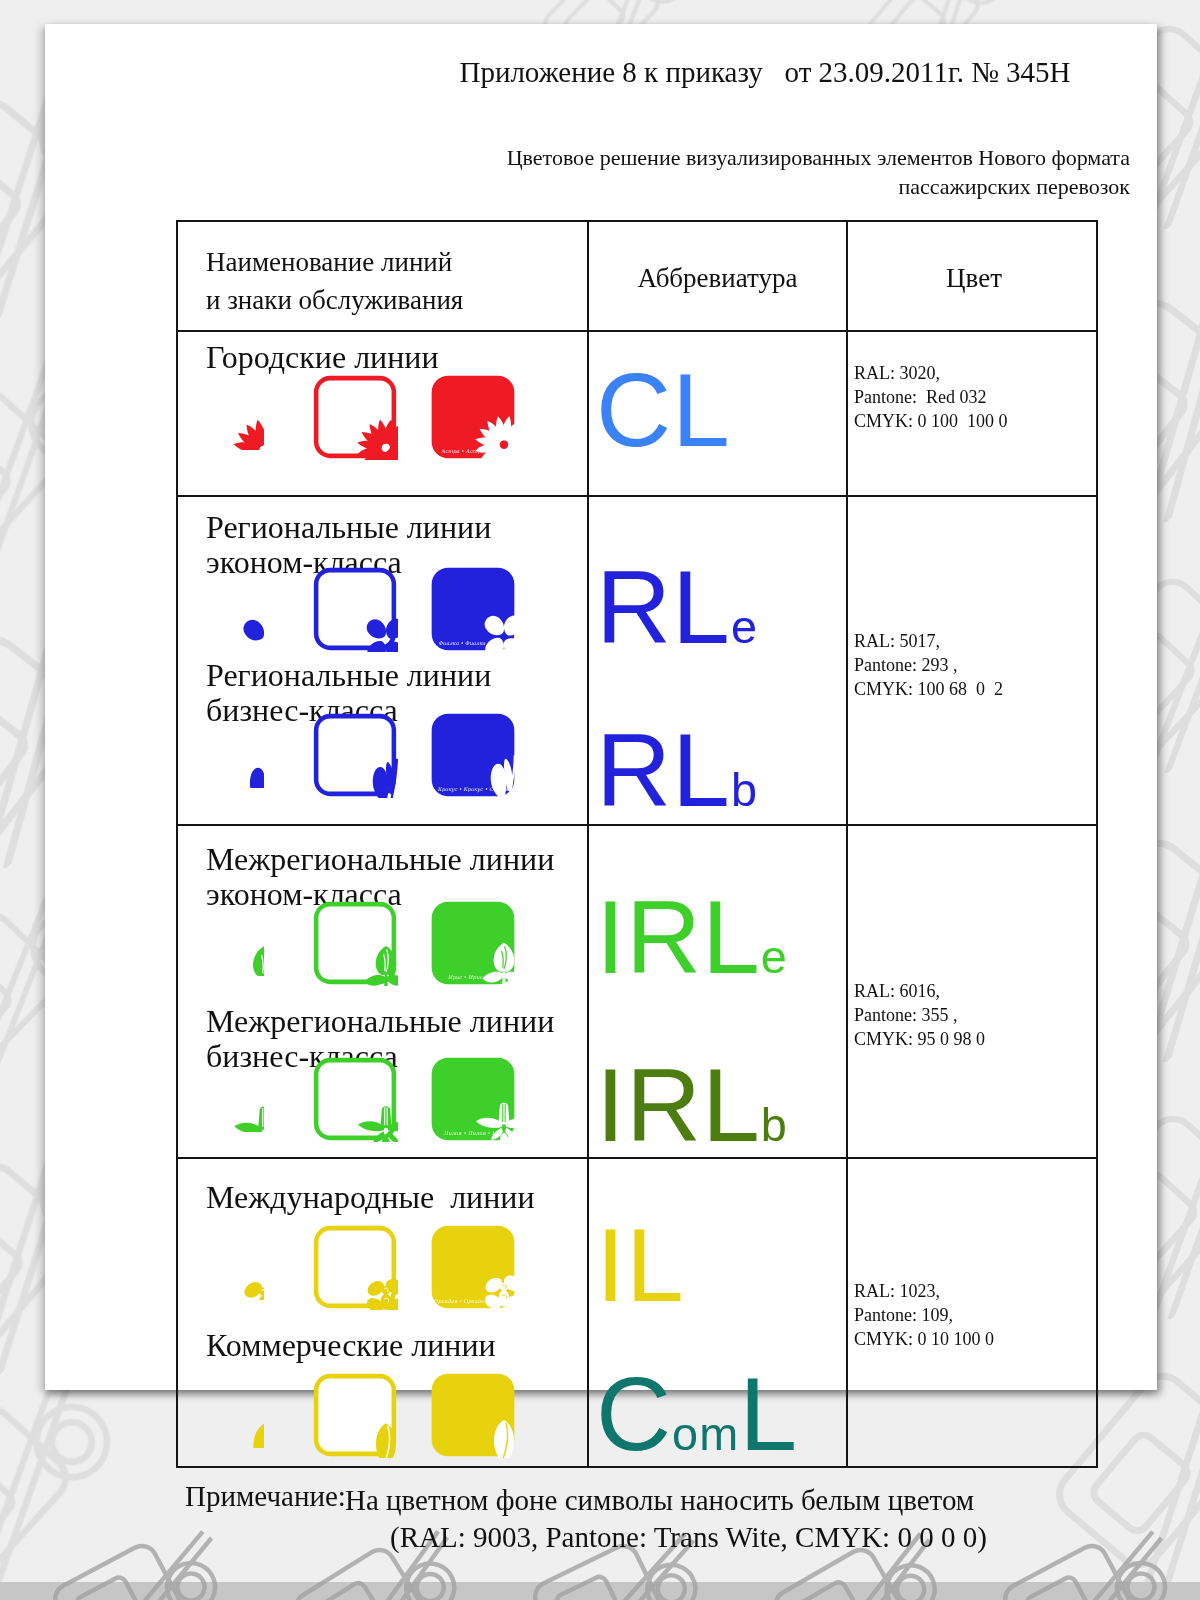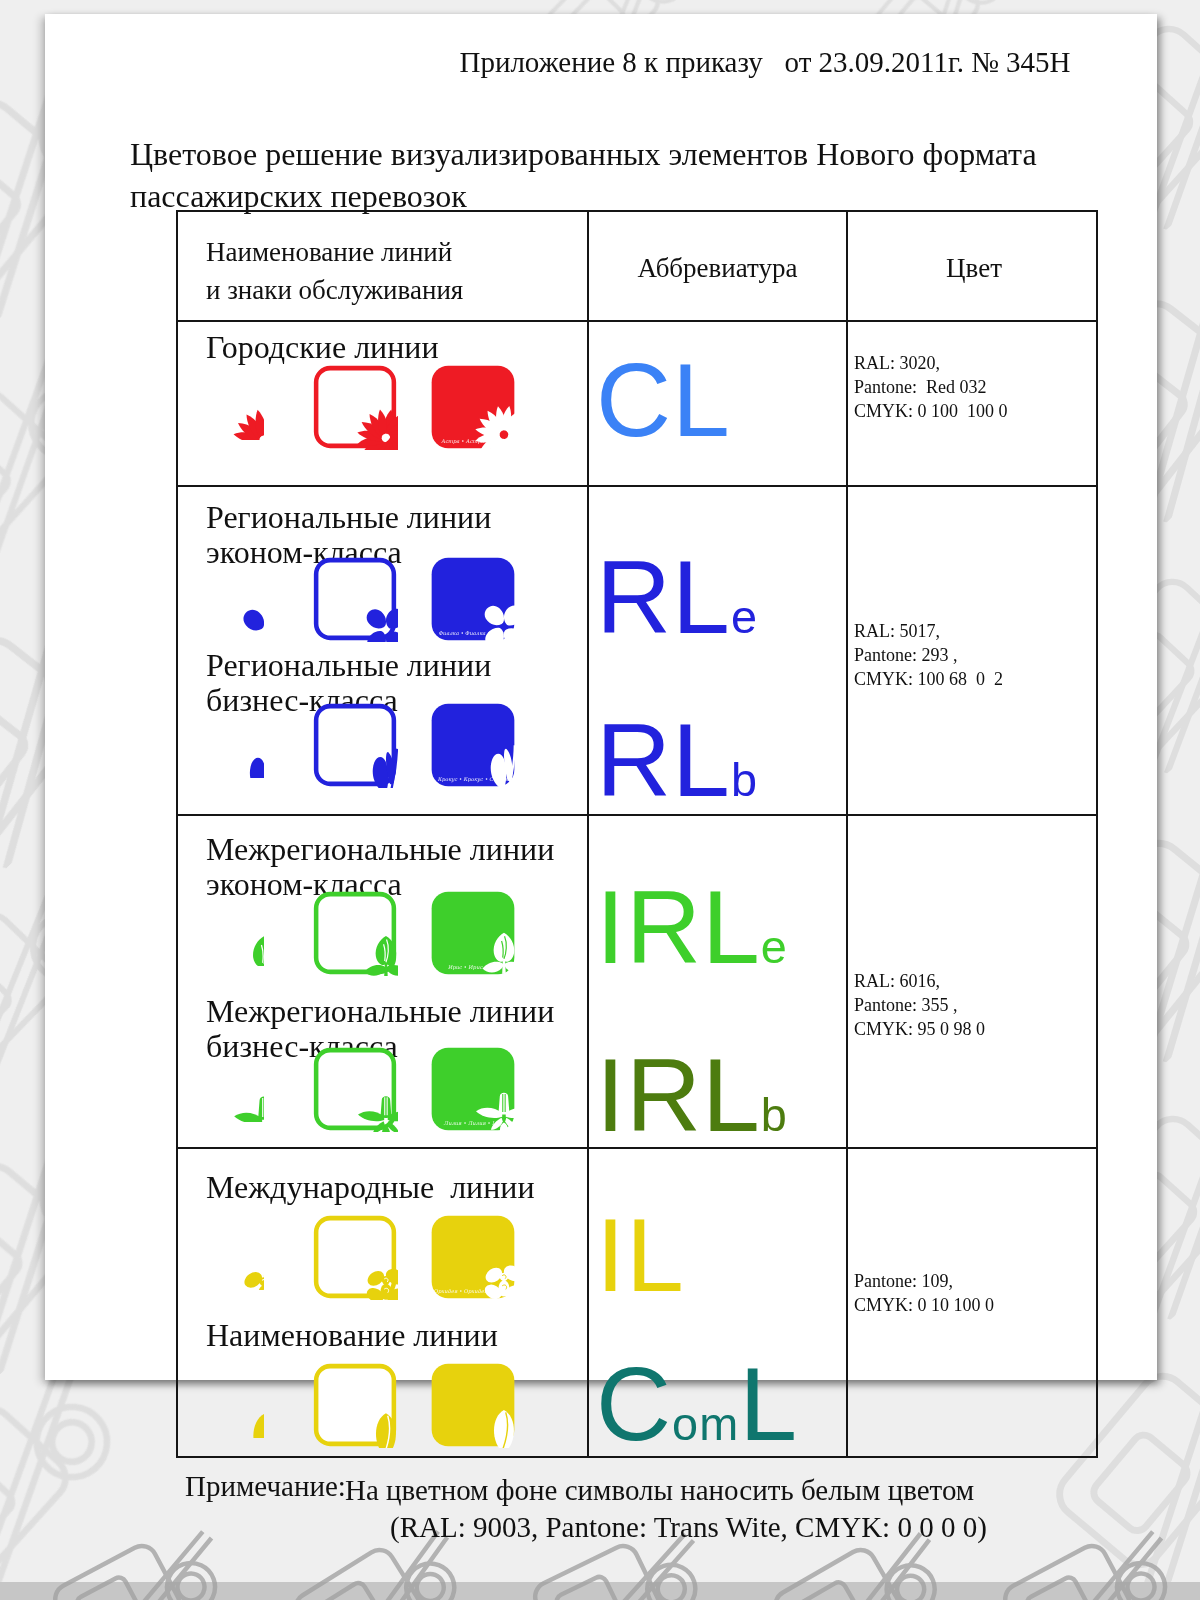--- a/index.html
+++ b/index.html
@@ -1,22 +1,22 @@
 <!DOCTYPE html>
 <html><head>
 <meta charset="utf-8">
 <style>
   *{margin:0;padding:0;box-sizing:border-box}
   html,body{width:1200px;height:1600px}
   body{position:relative;overflow:hidden;background:#efefef;font-family:"Liberation Serif",serif;color:#111}
   #bgpat{position:absolute;left:0;top:0;z-index:0}
-  #sheet{position:absolute;left:45px;top:14px;width:1112px;height:1366px;background:#ffffff;z-index:1;
+  #sheet{position:absolute;left:45px;top:24px;width:1112px;height:1366px;background:#ffffff;z-index:1;
          box-shadow:3px 4px 8px rgba(0,0,0,.45), -5px 3px 8px rgba(0,0,0,.16)}
   .hdr{position:absolute;left:340px;top:32px;width:760px;text-align:center;font-size:29px;white-space:pre}
-  .title{position:absolute;left:85px;top:120px;width:1000px;text-align:left;font-size:32px;line-height:1.3;white-space:pre-line}
+  .title{position:absolute;left:85px;top:120px;width:1000px;text-align:right;font-size:22px;line-height:1.3;white-space:pre-line}
   #tbl{position:absolute;left:131px;top:196px;width:922px;height:1248px;border:2px solid #151515}
   .vline{position:absolute;top:0;bottom:0;width:2px;background:#151515}
   .hline{position:absolute;left:0;right:0;height:2px;background:#151515}
   .th{position:absolute;font-size:27px;text-align:center;white-space:pre-line;line-height:1.4}
   .th1{left:28px;top:22px;width:370px;text-align:left}
   .th2{left:411px;top:38px;width:257px}
   .th3{left:670px;top:38px;width:252px}
   .sec-label{position:absolute;left:28px;font-size:32px;line-height:1.1;white-space:pre-wrap}
   .icon-set{position:absolute;left:20px;height:90px;display:flex;align-items:center}
   .fi{display:block}
@@ -288,41 +288,41 @@
           </g>
         </svg>
         <svg class="fi v3" viewBox="-52 -52 104 104" style="color:#ffffff;--bg:#e7d20d">
           <rect x="-50" y="-50" width="100" height="100" rx="20" fill="#e7d20d"></rect>
           <g transform="translate(0,-4) scale(0.72)">
             <use href="#f-orchid"></use>
           </g>
           <text x="0" y="43" text-anchor="middle" font-size="6.3" font-style="italic" fill="#ffffff" opacity="0.92" font-family="DejaVu Serif, serif">Орхидея • Орхидея • Orchid</text>
         </svg>
       </div>
-    <div class="sec-label" style="top:1106px">Наименование линии</div>
+    <div class="sec-label" style="top:1106px">Коммерческие линии</div>
     <div class="icon-set" style="top:1148px">
         <svg class="fi v1" viewBox="-52 -52 104 104" style="color:#e7d20d;--bg:#ffffff">
           <use href="#f-bud"></use>
         </svg>
         <svg class="fi v2" viewBox="-52 -52 104 104" style="color:#e7d20d;--bg:#ffffff">
           <rect x="-47" y="-47" width="94" height="94" rx="17" fill="#ffffff" stroke="currentColor" stroke-width="5.5"></rect>
           <g transform="scale(0.72)">
             <use href="#f-bud"></use>
           </g>
         </svg>
         <svg class="fi v3" viewBox="-52 -52 104 104" style="color:#ffffff;--bg:#e7d20d">
           <rect x="-50" y="-50" width="100" height="100" rx="20" fill="#e7d20d"></rect>
           <g transform="translate(0,-4) scale(0.72)">
             <use href="#f-bud"></use>
           </g>
           <text x="0" y="43" text-anchor="middle" font-size="6.3" font-style="italic" fill="#ffffff" opacity="0.92" font-family="DejaVu Serif, serif"></text>
         </svg>
       </div>
     <div class="abbr" style="top: 991px; color: rgb(231, 210, 13);"><span>IL</span><span class="sub"></span><span></span></div>
     <div class="abbr" style="top: 1140px; color: #0f766e;"><span>C</span><span class="sub">om</span><span>L</span></div>
-    <div class="cinfo" style="top:1058px"><div>Pantone: 109,</div><div>CMYK: 0 10 100 0</div></div>
+    <div class="cinfo" style="top:1058px"><div>RAL: 1023,</div><div>Pantone: 109,</div><div>CMYK: 0 10 100 0</div></div>
   </div>
 
   <div class="note-label">Примечание:</div>
   <div class="note1">На цветном фоне символы наносить белым цветом</div>
   <div class="note2">(RAL: 9003, Pantone: Trans Wite, CMYK: 0 0 0 0)</div>
 
 </div>
 
 </body></html>

